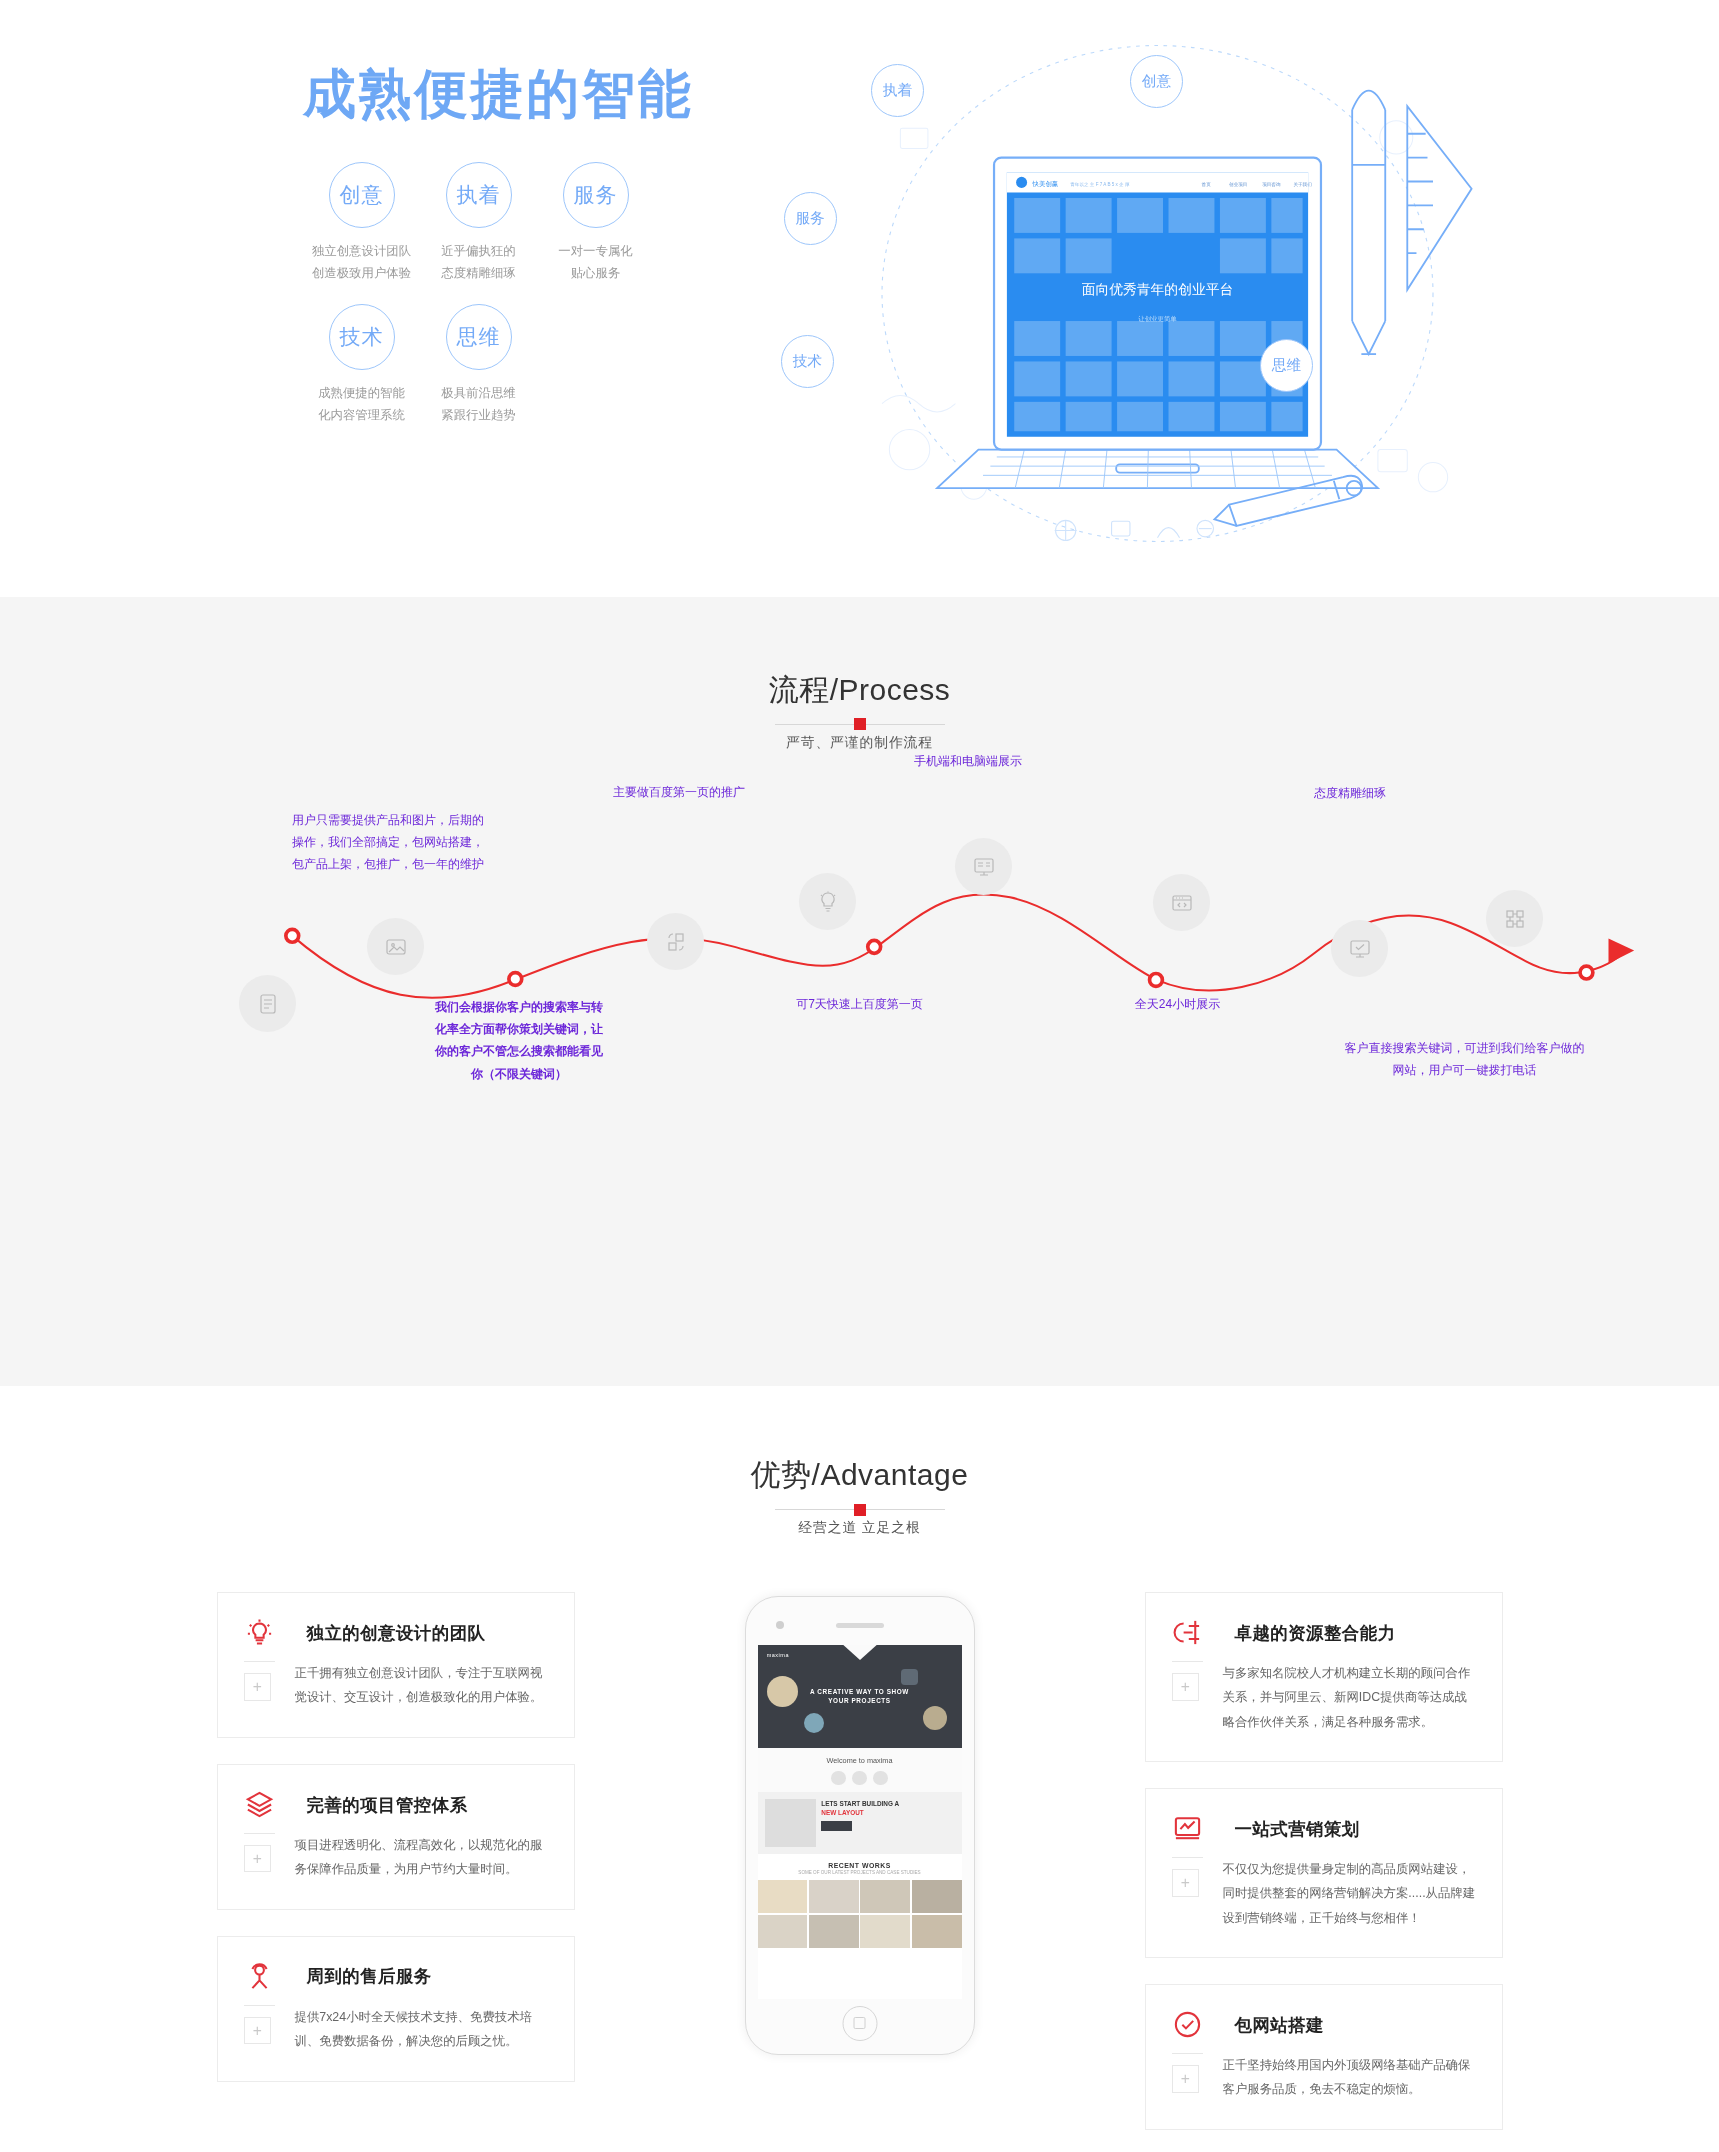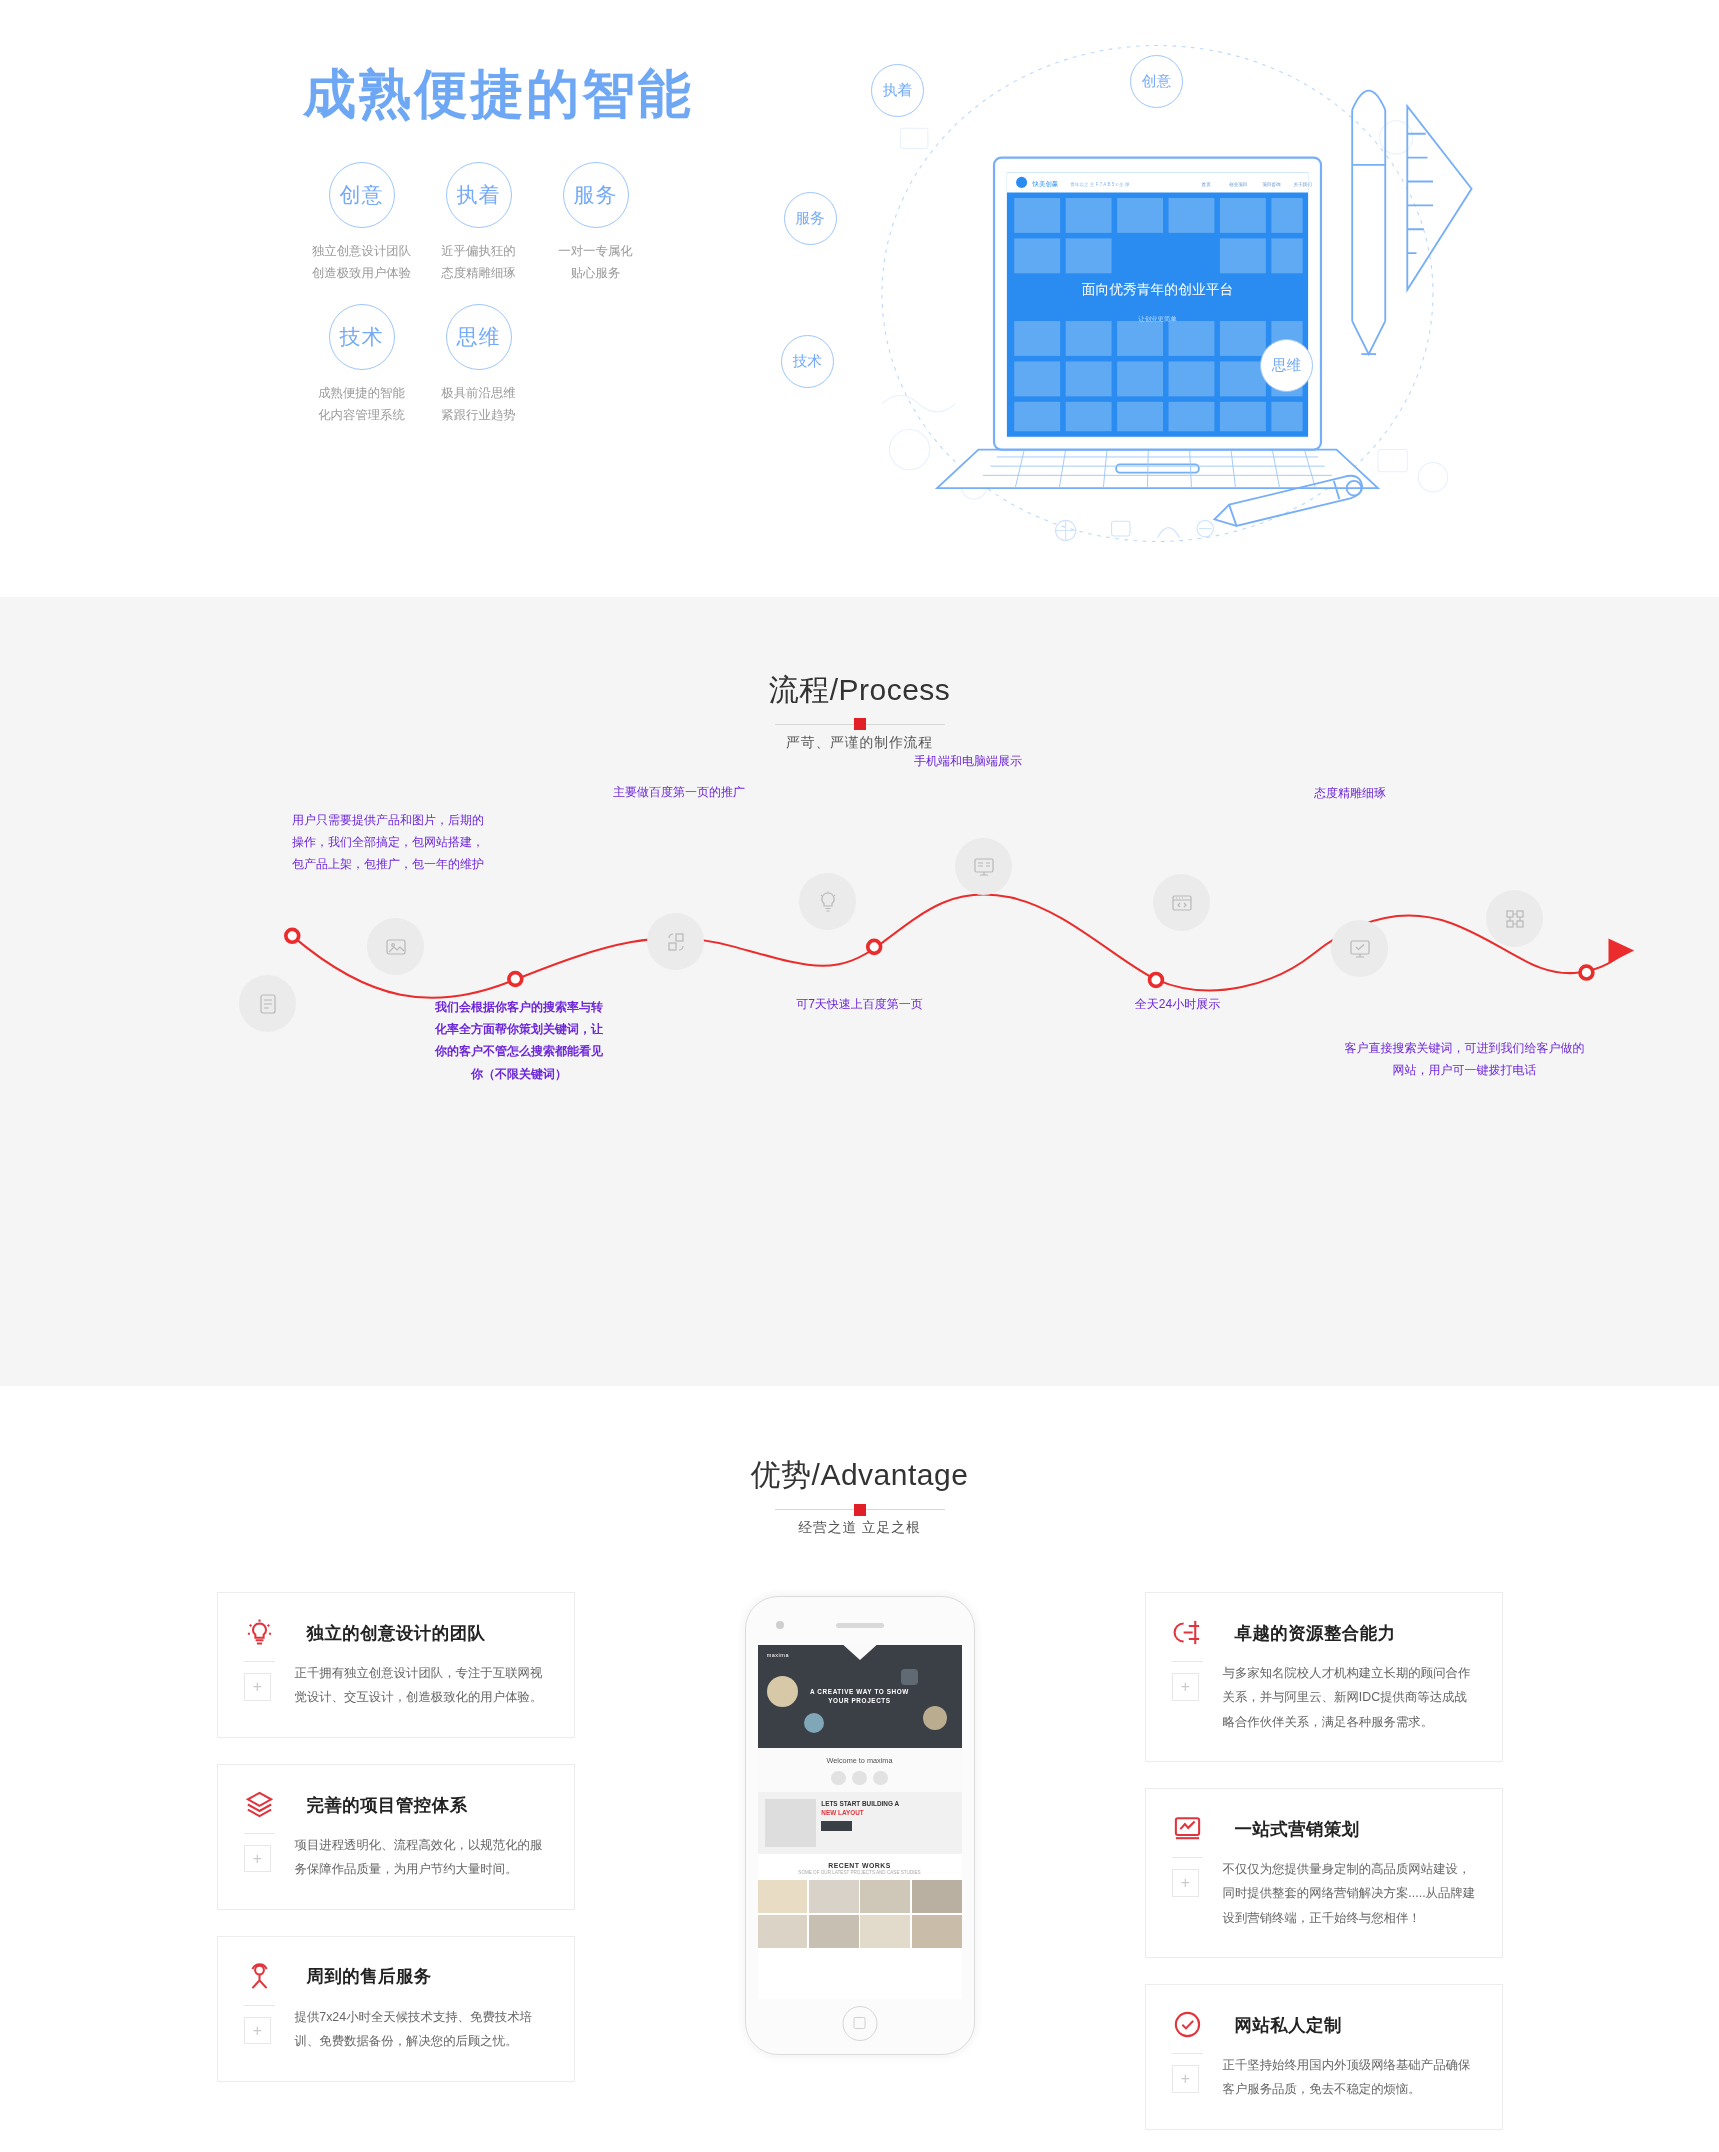--- a/index.html
+++ b/index.html
@@ -734,21 +734,21 @@
         </div>
 
         <div class="adv-card">
           <div class="adv-card-head">
             <span class="adv-icon">
               <svg viewBox="0 0 24 24">
                 <circle cx="12" cy="12" r="9"></circle>
                 <path d="M8 12.2 l2.8 2.8 L16.4 9.2"></path>
               </svg>
             </span>
-            <span class="adv-title">网站私人定制</span>
+            <span class="adv-title">包网站搭建</span>
           </div>
           <div class="adv-card-body">
             <div class="adv-plus-wrap">
               <div class="adv-rule"></div>
               <div class="adv-plus">+</div>
             </div>
             <div class="adv-desc">正千坚持始终用国内外顶级网络基础产品确保客户服务品质，免去不稳定的烦恼。</div>
           </div>
         </div>
 

